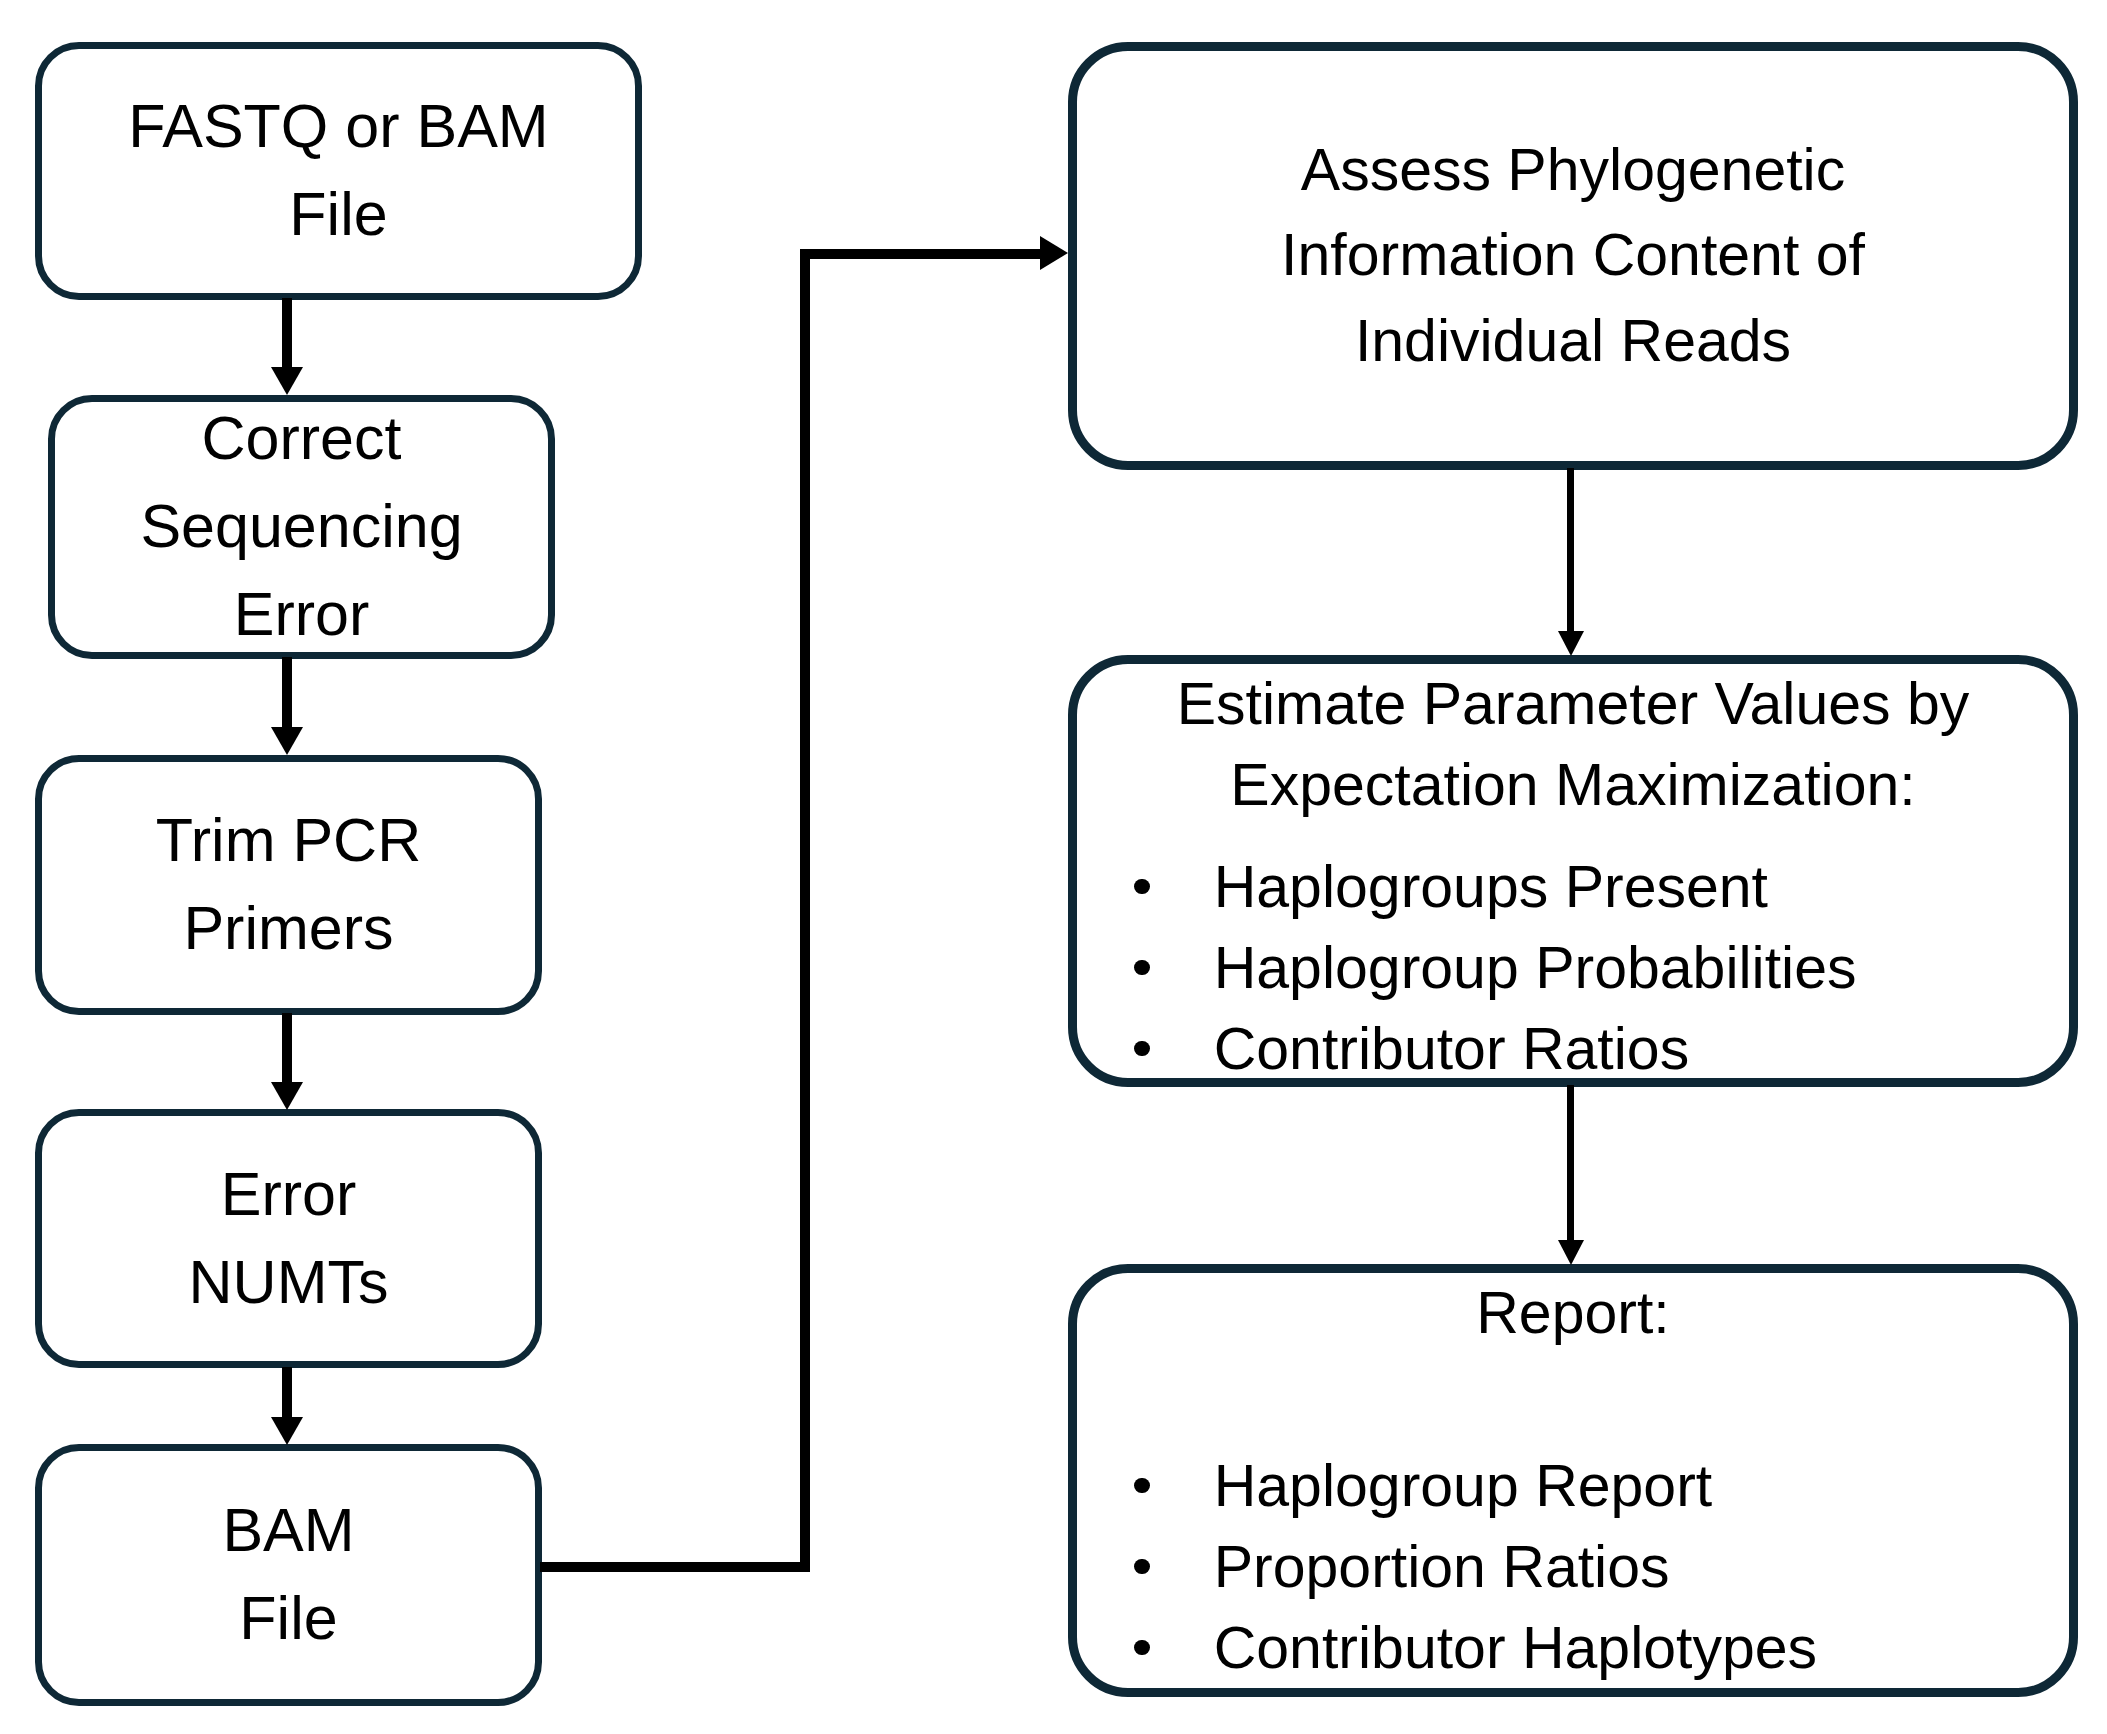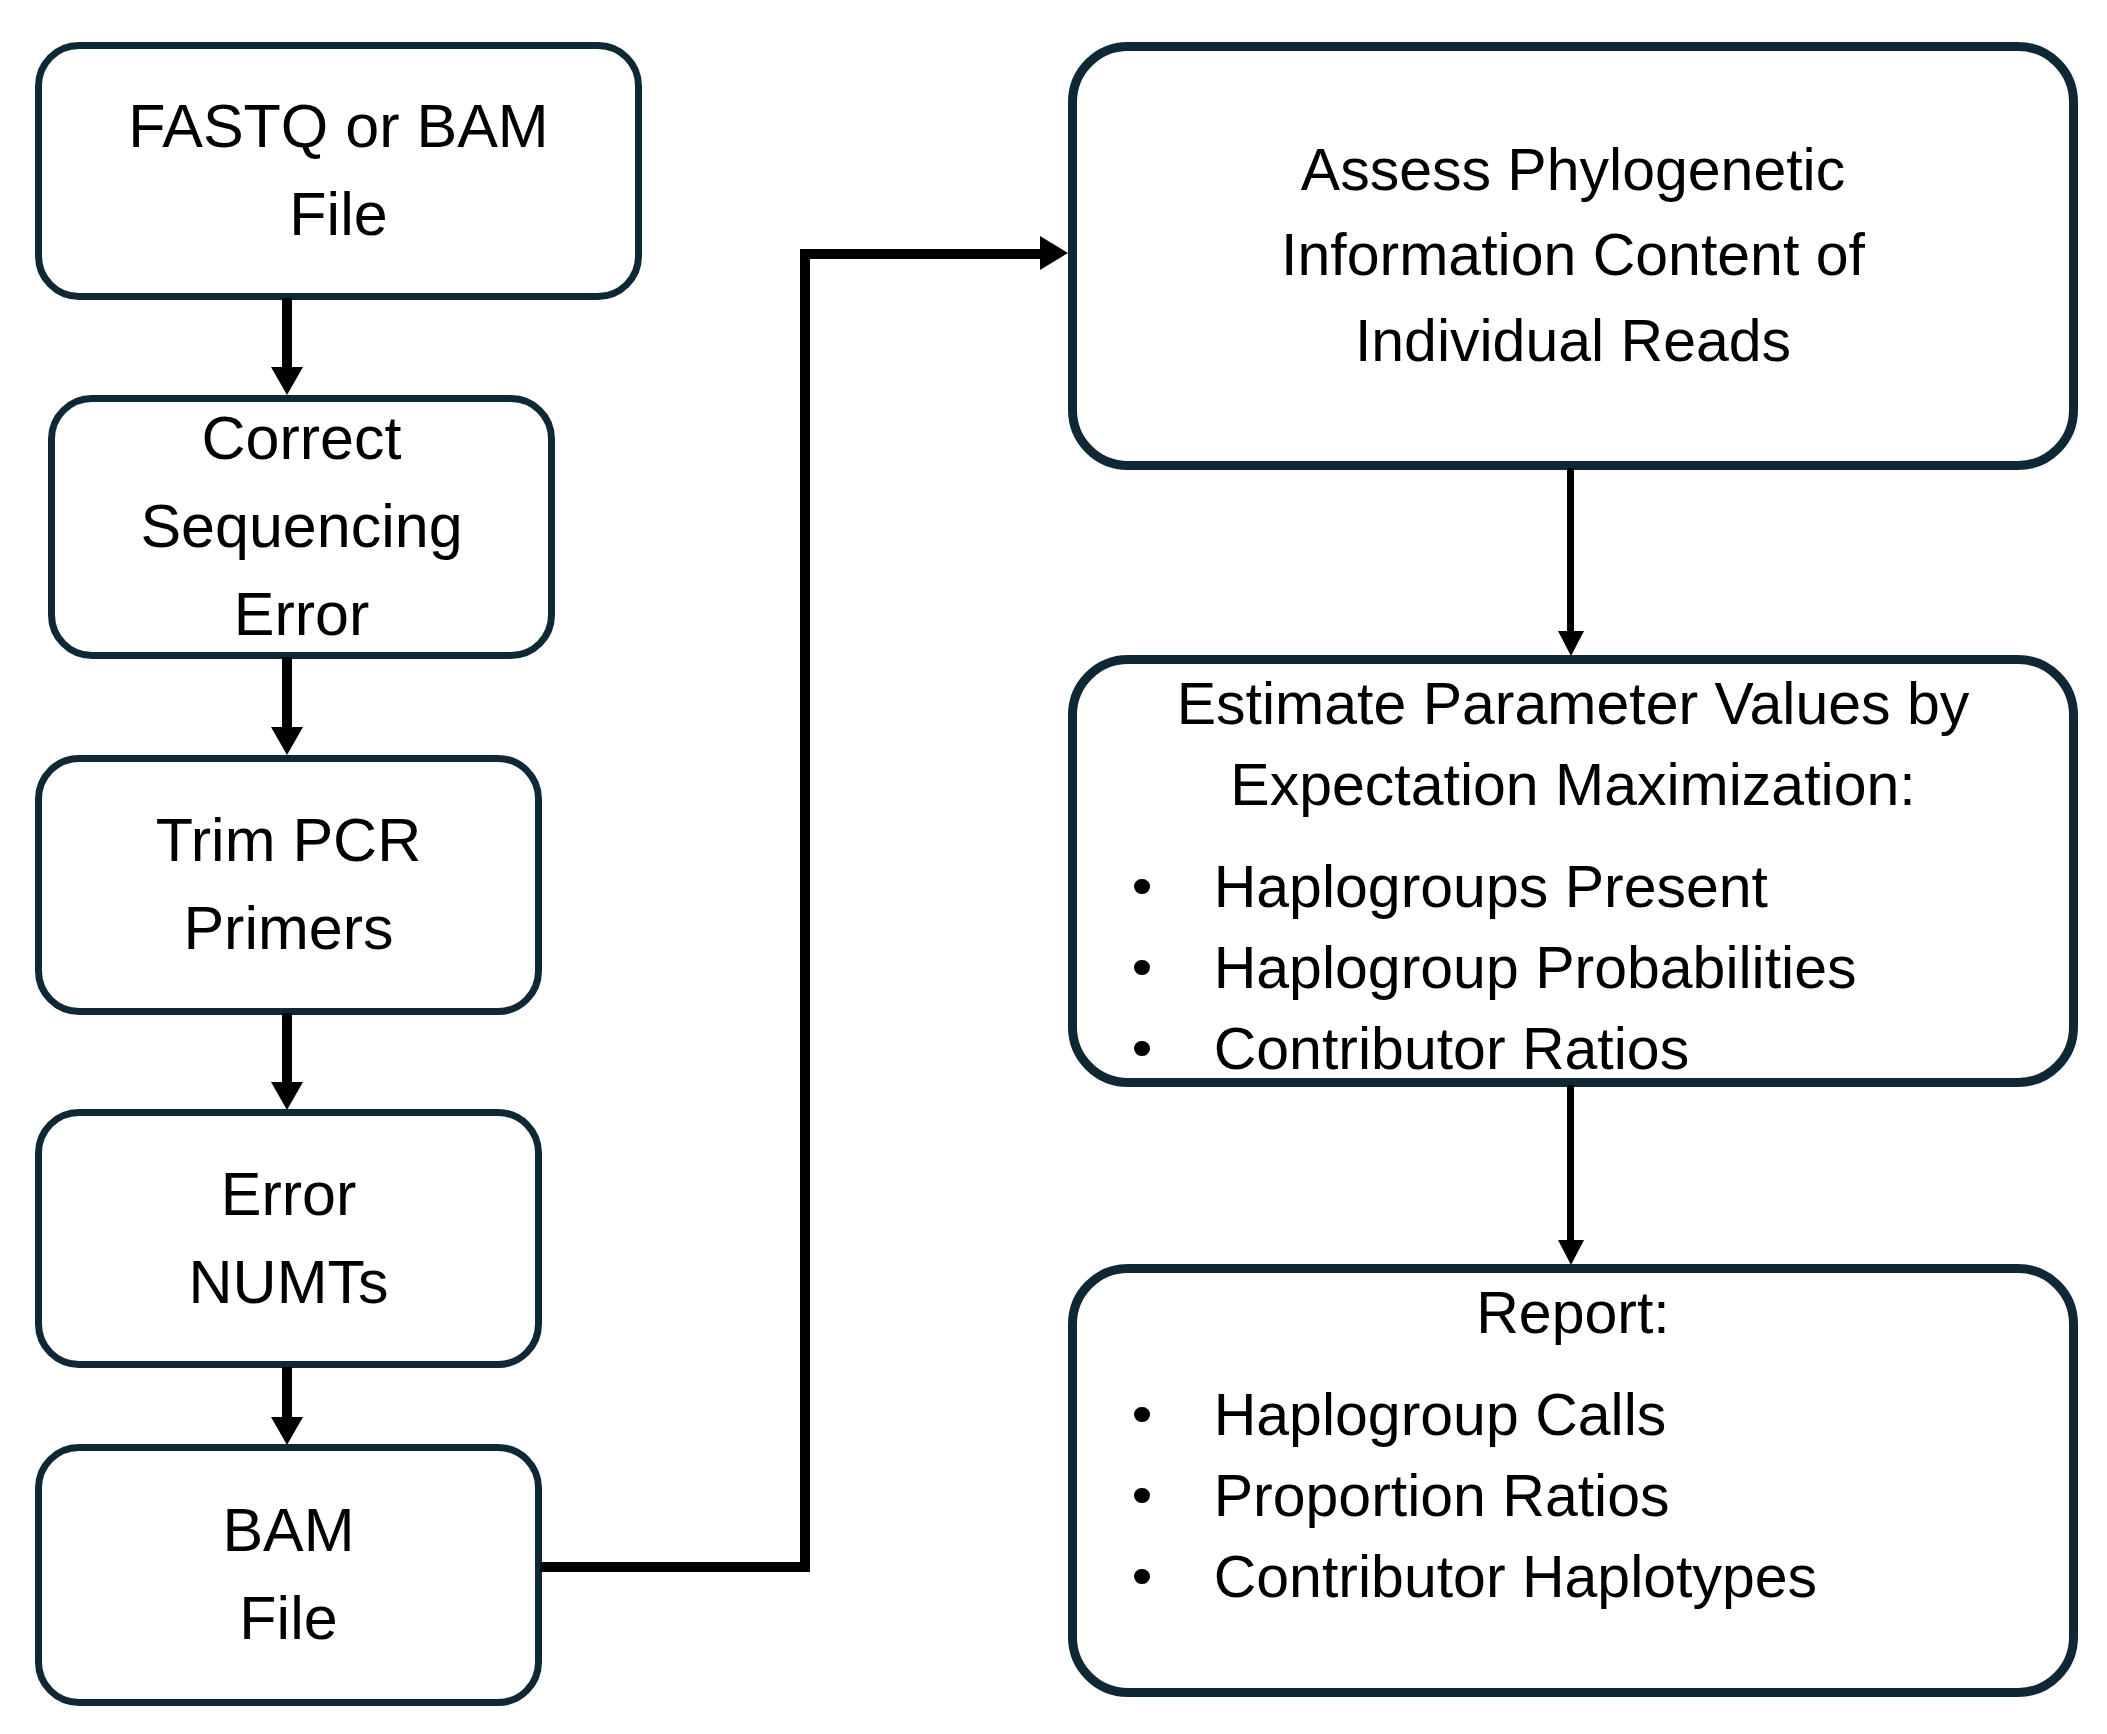--- a/index.html
+++ b/index.html
@@ -30,21 +30,21 @@
     text-align:center;
     font-size:61px;
     line-height:1.44;
   }
   .box.right .box-label{
     font-size:59px;
     line-height:1.45;
   }
   .box.has-bullets{
     flex-direction:column;
-    justify-content:flex-start;
+    justify-content:space-between;
     align-items:stretch;
     gap:20px;
   }
   .box-title{
     text-align:center;
     font-size:59px;
     line-height:81px;
     white-space:pre-line;
   }
   ul.bullets{
@@ -141,21 +141,21 @@
         <span class="bullet-text">Contributor Ratios</span>
       </li>
     </ul>
   </div>
 
   <div class="box right has-bullets" style="left:1068px;top:1264px;width:1010px;height:433px">
     <div class="box-title">Report:</div>
     <ul class="bullets">
       <li>
         <span class="dot"></span>
-        <span class="bullet-text">Haplogroup Calls</span>
+        <span class="bullet-text">Haplogroup Report</span>
       </li>
       <li>
         <span class="dot"></span>
         <span class="bullet-text">Proportion Ratios</span>
       </li>
       <li>
         <span class="dot"></span>
         <span class="bullet-text">Contributor Haplotypes</span>
       </li>
     </ul>

